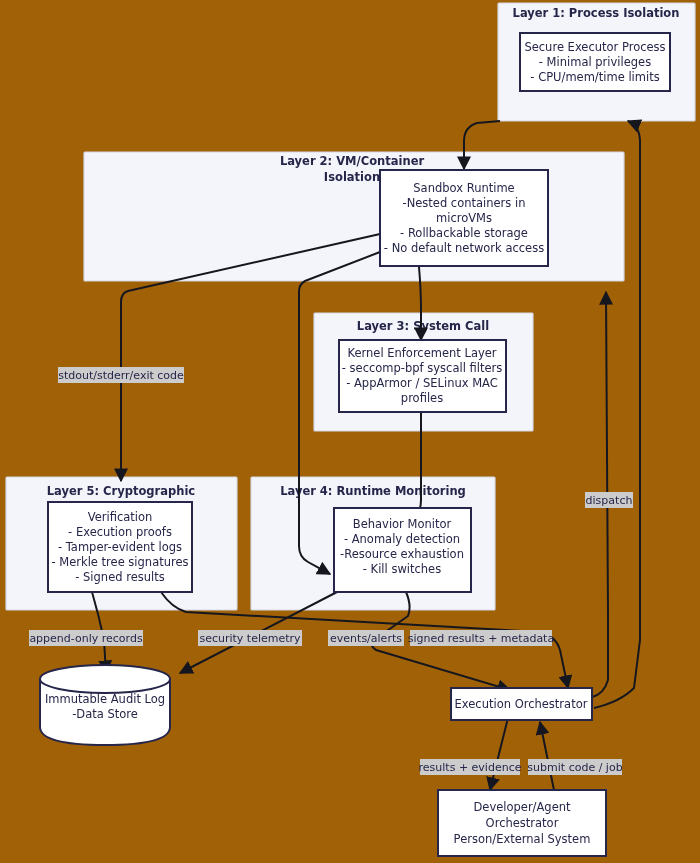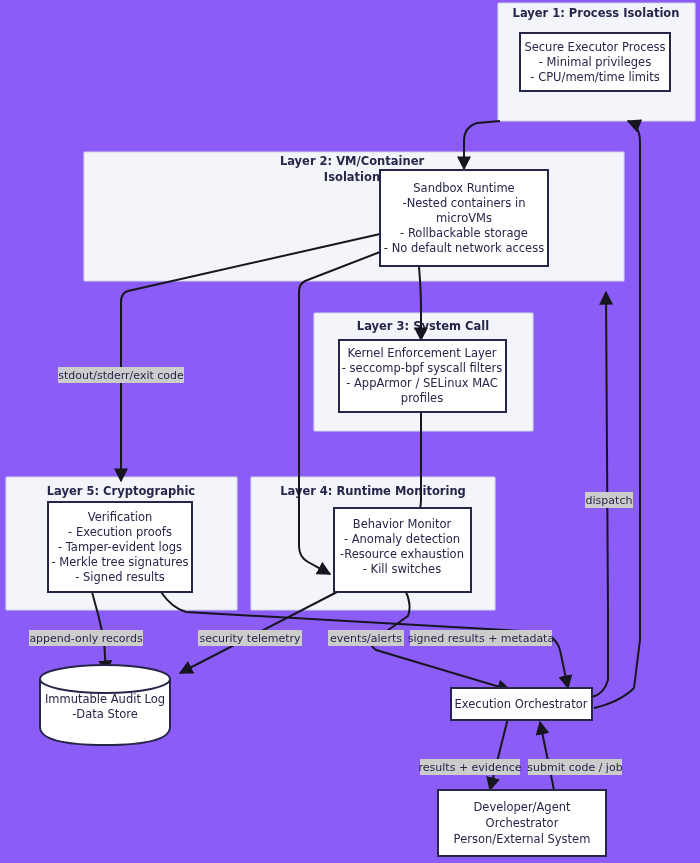--- a/index.html
+++ b/index.html
@@ -1,17 +1,17 @@
 <!DOCTYPE html>
 <html><head>
 <meta charset="utf-8">
 <style>
   html,body{margin:0;padding:0;background:#ffffff;}
   body{width:700px;height:863px;font-family:"DejaVu Sans",sans-serif;}
-  #stage{position:relative;width:700px;height:863px;overflow:hidden;background:#8b5cf6;}
+  #stage{position:relative;width:700px;height:863px;overflow:hidden;background:#a16207;}
   svg{position:absolute;left:0;top:0;width:700px;height:863px;}
   .layer-box{fill:#f4f5fb;stroke:#d3d6e4;stroke-width:1.2;}
   .node-box{fill:#ffffff;stroke:#26264a;stroke-width:2;}
   .cyl-body{fill:#ffffff;stroke:#26264a;stroke-width:2;}
   .cyl-top{fill:#ffffff;stroke:#26264a;stroke-width:2;}
   .edge{fill:none;stroke:#16161e;stroke-width:2;stroke-linecap:butt;stroke-linejoin:round;}
   .layer-title{font-family:"DejaVu Sans",sans-serif;font-size:11.5px;fill:#26264a;font-weight:700;text-anchor:middle;}
   .node-text{font-family:"DejaVu Sans",sans-serif;font-size:11.5px;fill:#26264a;text-anchor:middle;}
   .edge-label-text{font-family:"DejaVu Sans",sans-serif;font-size:11px;fill:#26264a;text-anchor:middle;dominant-baseline:middle;}
   .edge-label-bg{fill:#cccccc;}

